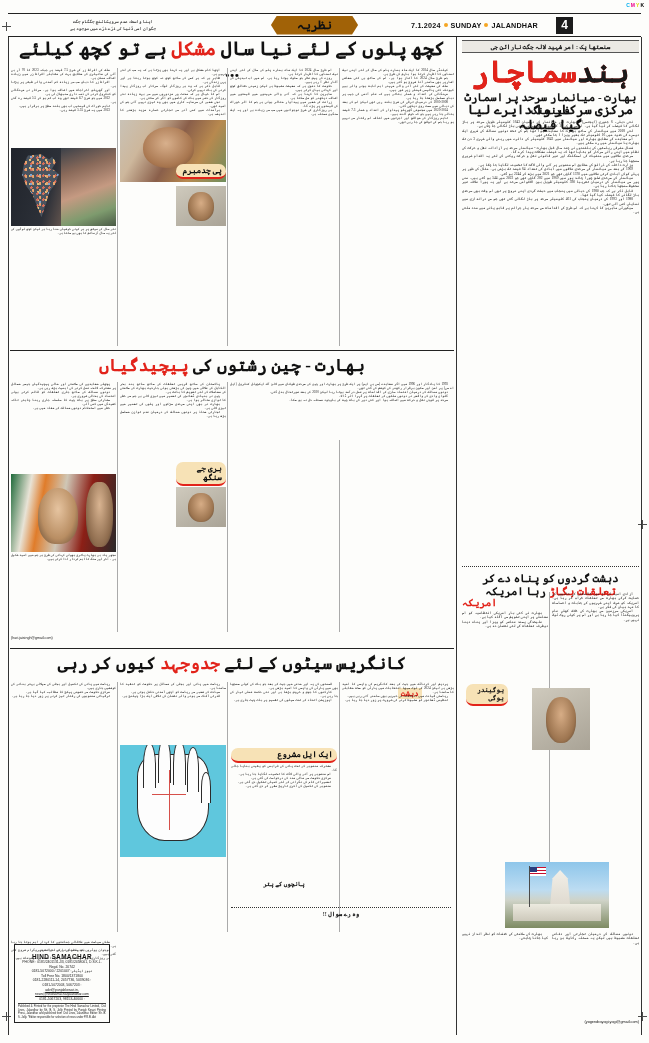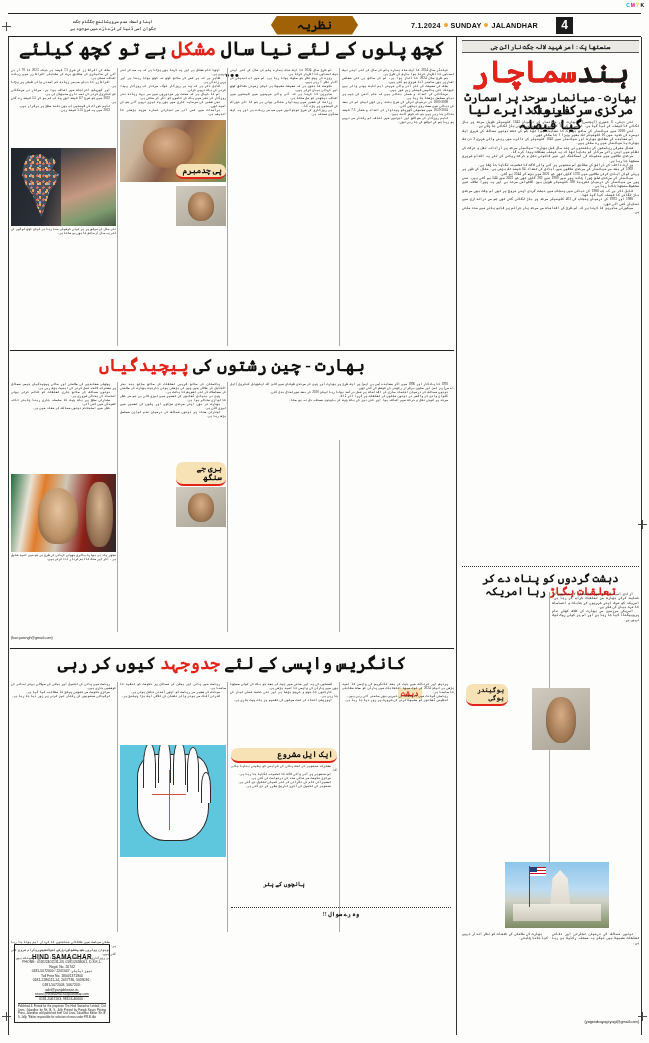--- a/index.html
+++ b/index.html
@@ -424,21 +424,21 @@
     <div class="photo ph-author" style="height:40px; margin-top:1px;"></div>
   </div>
   <div class="col" style="left:11px; top:636px; width:105px;">
     <div class="txt" style="text-align:left; direction:ltr; font-family:'Liberation Sans',sans-serif; font-size:3.6px;">(hari.jaisingh@gmail.com)</div>
   </div>
 
   <div style="position:absolute; left:10px; top:648px; width:444px; height:1.4px; background:#222;"></div>
 
   <div class="col" style="left:10px; top:654px; width:444px;">
     <div class="hl hl-sec">
-      <span>کانگریس واپسی</span><span> کے لئے </span><span class="red">جدوجہد</span><span> کیوں کر رہی</span>
+      <span>کانگریس سیٹوں</span><span> کے لئے </span><span class="red">جدوجہد</span><span> کیوں کر رہی</span>
     </div>
   </div>
 
   <div class="col" style="left:398px; top:682px; width:56px;">
     <div class="kick-box">دہشت</div>
   </div>
 
   <div class="col" style="left:342px; top:682px; width:112px;">
     <div class="txt" id="hp1">
         <div class="fill" style="text-indent: 6px;">پردیش اور کرناٹک میں جیت کے بعد کانگریس کی واپسی کا امید بڑھی ہے لیکن 2024 کے لوک سبھا انتخابات میں پارٹی کو سخت مقابلے کا سامنا ہے۔</div>
@@ -567,20 +567,29 @@
       <span>دہشت گردوں کو پناہ دے کر </span><span class="red">تعلقات بگاڑ</span><span> رہا امریکہ</span>
     </div>
   </div>
 
   <div class="col" style="left:552px; top:592px; width:87px;">
     <div class="txt t2" id="am1">
         <div class="fill" style="text-indent: 6px;">آزادی امید کی آڑ میں خالصتان کے حامیوں کی حمایت کرکے بھارت سے تعلقات خراب کر رہا ہے۔ امریکہ کو صرف اپنے شہریوں کے جذبات و احساسات کا عہد بیان کی فکر ہے۔</div>
         <div class="fill" style="text-indent: 6px;">امریکی سرزمین سے بھارت کے خلاف کھلے عام پروپیگنڈا کیا جا رہا ہے اور اس پر کوئی روک ٹوک نہیں ہے۔</div>
       </div>
   </div>
+  <div class="col" style="left:462px; top:592px; width:86px;">
+    <div style="margin-bottom:1px;">
+      <span class="kick-red" style="font-size:10px;">امریکہ</span>
+    </div>
+    <div class="txt t2" id="am2">
+        <div class="fill" style="text-indent: 6px;">بھارت نے کئی بار امریکی انتظامیہ کو اس معاملے پر اپنی تشویش سے آگاہ کیا ہے۔</div>
+        <div class="fill" style="text-indent: 6px;">علیحدگی پسند عناصر کو ویزا اور پناہ دینا دوطرفہ تعلقات کے لئے نقصان دہ ہے۔</div>
+      </div>
+  </div>
   <div style="position:absolute; left:549px; top:592px; height:270px; width:1px; background:#aaa;"></div>
 
   <div class="col" style="left:466px; top:684px; width:42px;">
     <div class="byline" style="font-size:6.6px;">یوگیندر یوگی</div>
   </div>
   <div class="col" style="left:532px; top:688px; width:58px;">
     <div class="photo ph-author" style="height:62px;"></div>
   </div>
 
   <div class="col" style="left:505px; top:862px; width:104px;">

